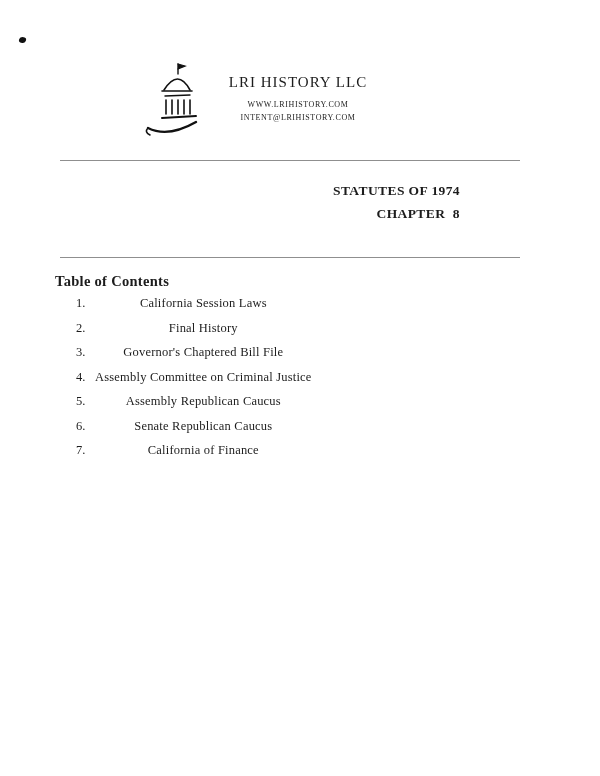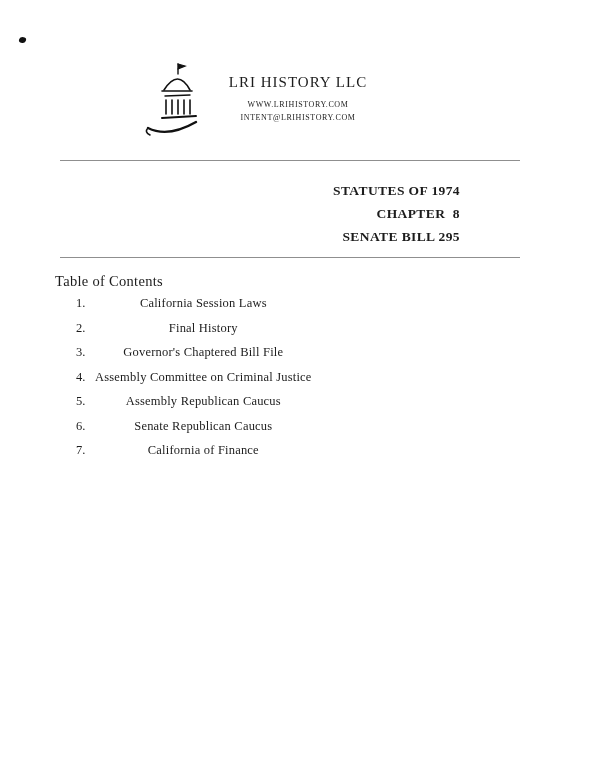--- a/index.html
+++ b/index.html
@@ -72,21 +72,21 @@
     line-height: 23px;
     font-family: Liberation Serif, serif;
   }
   .reference-block div {
     white-space: pre;
   }
   .toc-title {
     position: absolute;
     left: 55px;
     top: 273px;
-    font-weight: normal;
+    font-weight: bold;
     font-size: 14.5px;
     letter-spacing: 0.3px;
   }
   .toc-list {
     position: absolute;
     left: 55px;
     top: 296px;
     margin: 0;
     padding-left: 34px;
     font-size: 12.5px;
@@ -131,21 +131,20 @@
     <div class="company-name">LRI HISTORY LLC</div>
     <div class="company-line">WWW.LRIHISTORY.COM</div>
     <div class="company-line">INTENT@LRIHISTORY.COM</div>
   </div>
 
   <div class="rule rule-1"></div>
 
   <div class="reference-block">
     <div>STATUTES OF 1974</div>
     <div>CHAPTER  8</div>
-    <div>SENATE BILL 295</div>
   </div>
 
   <div class="rule rule-2"></div>
 
   <div class="toc-title">Table of Contents</div>
 
   <ol class="toc-list">
       <li>California Session Laws</li>
       <li>Final History</li>
       <li>Governor's Chaptered Bill File</li>

